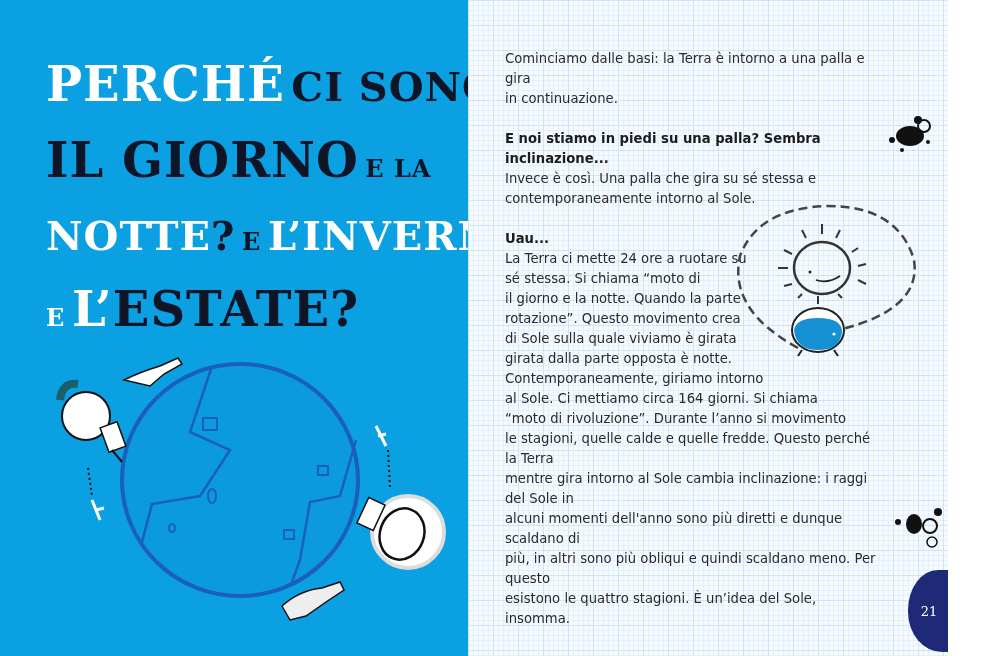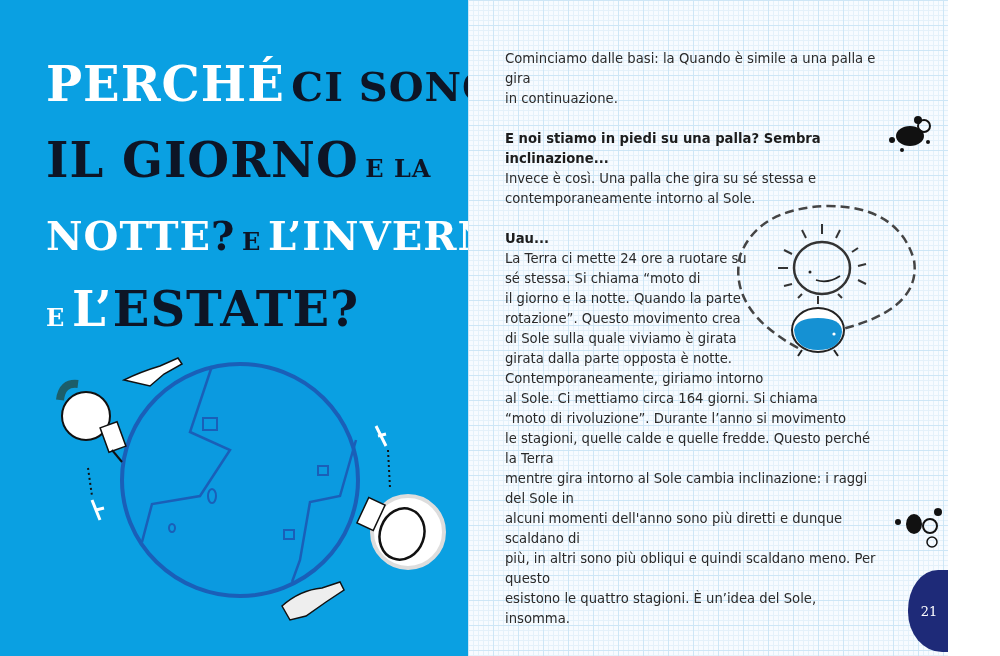--- a/index.html
+++ b/index.html
@@ -117,21 +117,21 @@
 
       <g>
         <path d="M282 286 Q300 270 322 268 L340 262 L344 270 L326 282 L306 296 L290 300 Z" fill="#eeeeee" stroke="#111" stroke-width="1.5"></path>
       </g>
     </svg>
   </div>
 
   <div class="right-page">
     <div class="body-text">
       <p>
-        <span class="line-block">Cominciamo dalle basi: la Quando è simile a una palla e gira</span>
+        <span class="line-block">Cominciamo dalle basi: la Terra è intorno a una palla e gira</span>
         <span class="line-block">in continuazione.</span>
       </p>
       <p>
         <span class="h">E noi stiamo in piedi su una palla? Sembra inclinazione...</span>
         <span class="line-block">Invece è così. Una palla che gira su sé stessa e</span>
         <span class="line-block">contemporaneamente intorno al Sole.</span>
       </p>
       <p>
         <span class="h">Uau...</span>
         <span class="line-block">La Terra ci mette 24 ore a ruotare su</span>

